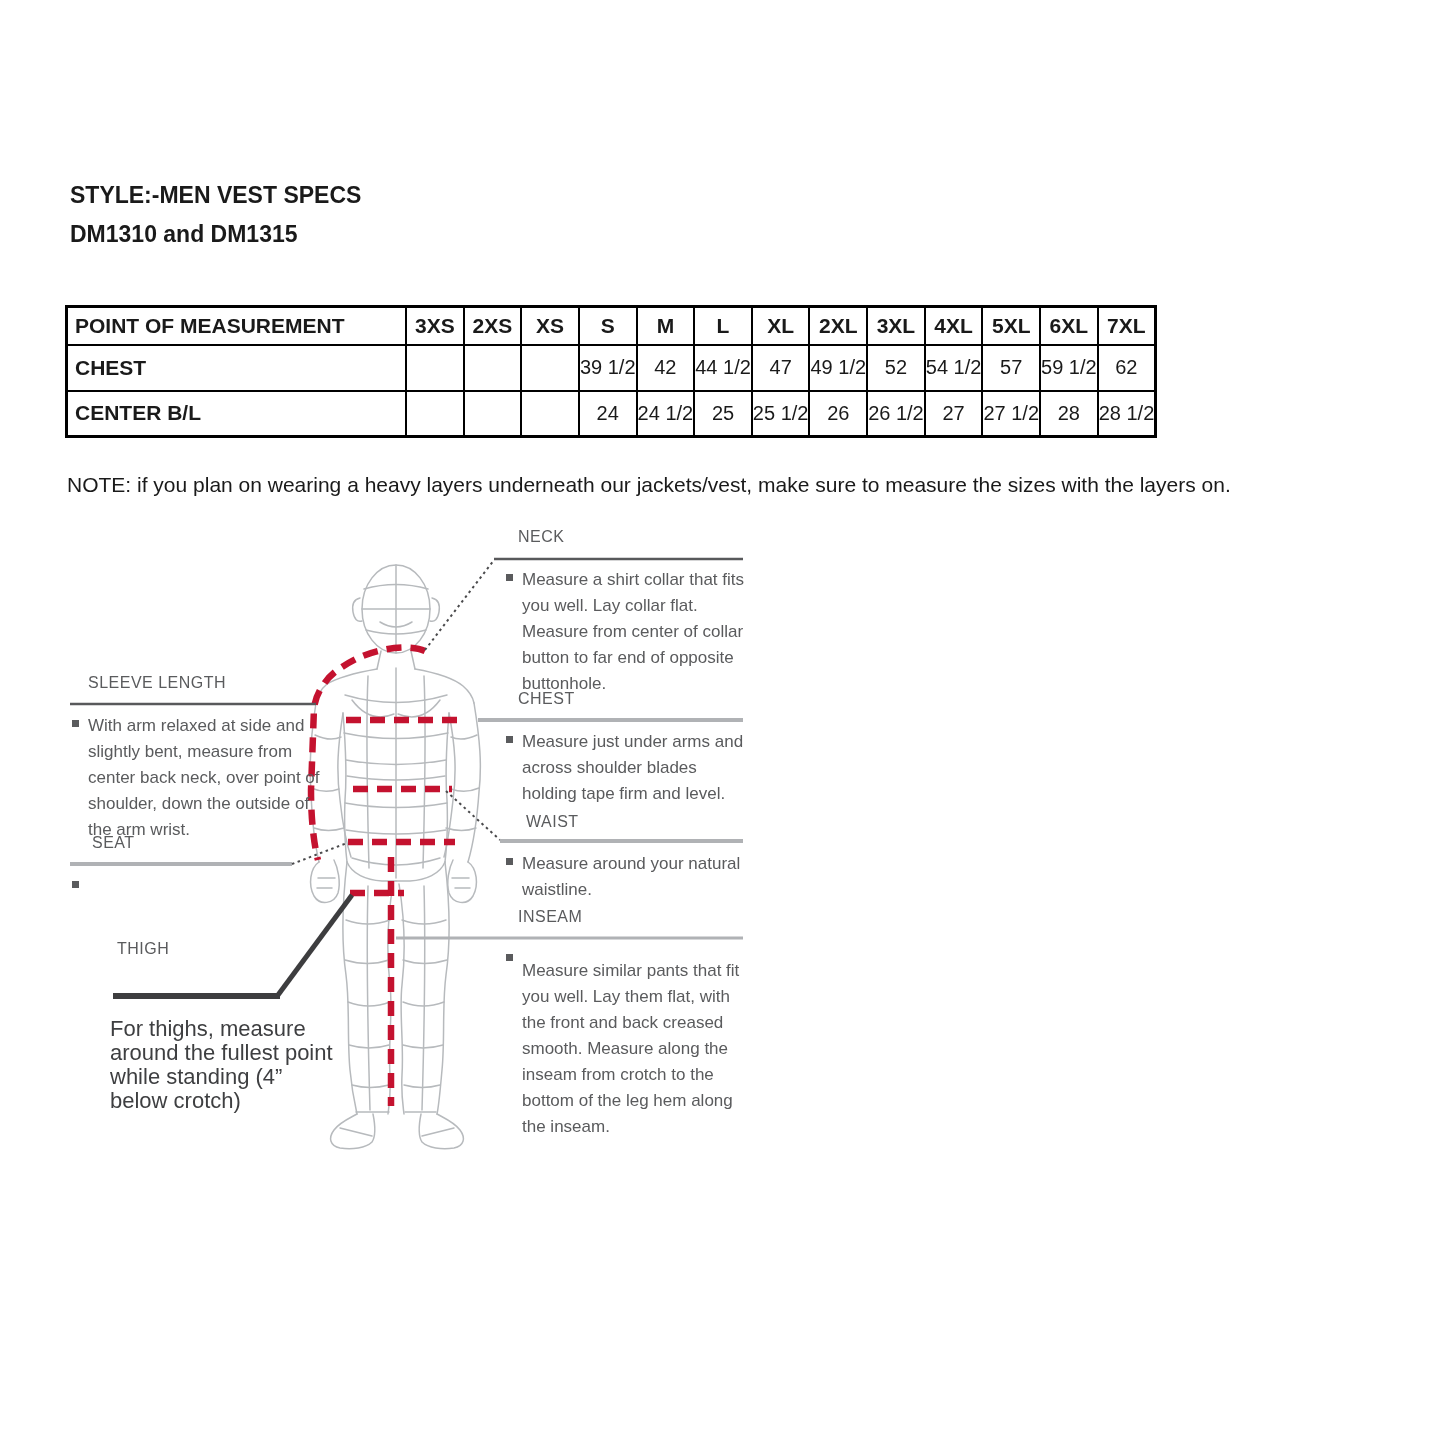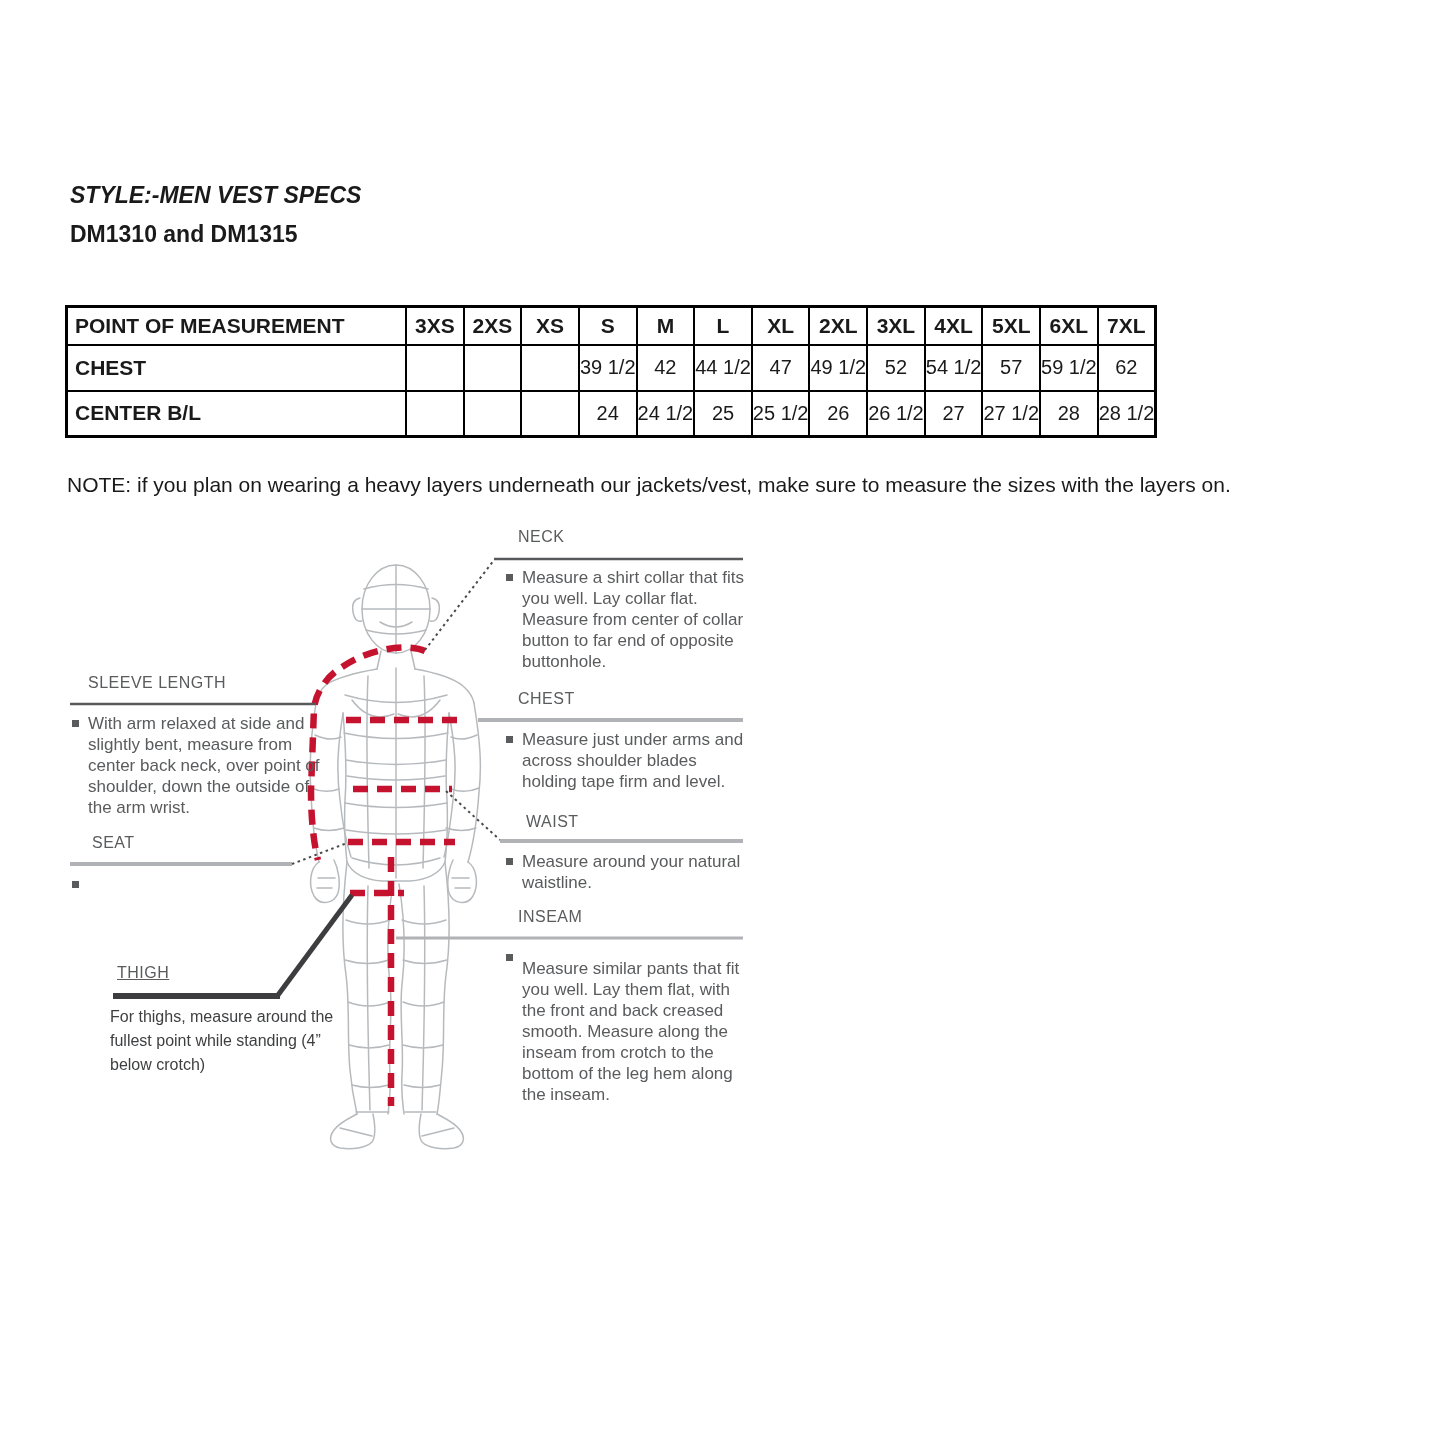--- a/index.html
+++ b/index.html
@@ -2,41 +2,41 @@
 <html><head>
 <meta charset="utf-8">
 <style>
   html,body{margin:0;padding:0;}
   body{
     width:1445px;height:1445px;background:#ffffff;position:relative;
     font-family:"Liberation Sans",sans-serif;color:#1a1a1a;overflow:hidden;
   }
   .abs{position:absolute;}
   
-  .doc-title{left:70px;top:182px;font-size:23px;font-weight:bold;letter-spacing:0px;font-style:italic;}
+  .doc-title{left:70px;top:182px;font-size:23px;font-weight:bold;letter-spacing:0px;}
   .doc-subtitle{left:70px;top:221px;font-size:23px;font-weight:bold;}
   
   #size-table{
     position:absolute;left:65px;top:305px;width:1092px;
     border-collapse:collapse;table-layout:fixed;border:3px solid #000;
   }
   #size-table th,#size-table td{border:2.5px solid #000;text-align:center;padding:0;overflow:hidden;white-space:nowrap;}
   #size-table thead tr{height:38px;}
   #size-table tbody tr{height:46px;}
   #size-table th{font-size:21px;font-weight:bold;}
   #size-table th.pom{width:330px;text-align:left;padding-left:7px;}
   #size-table td{font-size:20px;font-weight:400;}
   
   .note-line{left:67px;top:473px;font-size:21px;font-weight:normal;}
   
   .dg-head{font-size:16px;color:#5a5b5d;letter-spacing:0.5px;font-weight:400;}
   .dg-sec{display:flex;align-items:flex-start;color:#5a5b5d;}
   .dg-sec .bullet{flex:0 0 7px;width:7px;height:7px;background:#5a5b5d;margin-top:7px;margin-right:9px;}
-  .dg-sec p{margin:0;font-size:17px;line-height:21px;color:#5a5b5d;}
-  .thigh-text{font-size:16px;line-height:24px;color:#3e3f41;}
+  .dg-sec p{margin:0;font-size:17px;line-height:26px;color:#5a5b5d;}
+  .thigh-text{font-size:22px;line-height:24px;color:#3e3f41;margin-top:12px;}
   svg{position:absolute;left:0;top:0;}
 </style>
 </head>
 <body>
 
 <div class="abs doc-title">STYLE:-MEN VEST SPECS</div>
 <div class="abs doc-subtitle">DM1310 and DM1315</div>
 
 <table id="size-table">
     <thead>
@@ -219,14 +219,14 @@
 <div class="abs dg-sec" style="left:72px;top:713px;width:260px;">
   <span class="bullet"></span>
   <p style="width:238px;">With arm relaxed at side and slightly bent, measure from center back neck, over point of shoulder, down the outside of the arm wrist.</p>
 </div>
 
 <div class="abs dg-head" style="left:92px;top:834px;">SEAT</div>
 <div class="abs dg-sec" style="left:72px;top:874px;width:230px;">
   <span class="bullet"></span>
 </div>
 
-<div class="abs dg-head" style="left:117px;top:964px;text-decoration:underline;">THIGH</div>
+<div class="abs dg-head" style="left:117px;top:940px;">THIGH</div>
 <div class="abs thigh-text" style="left:110px;top:1005px;width:235px;">For thighs, measure around the fullest point while standing (4” below crotch)</div>
 
 </body></html>

